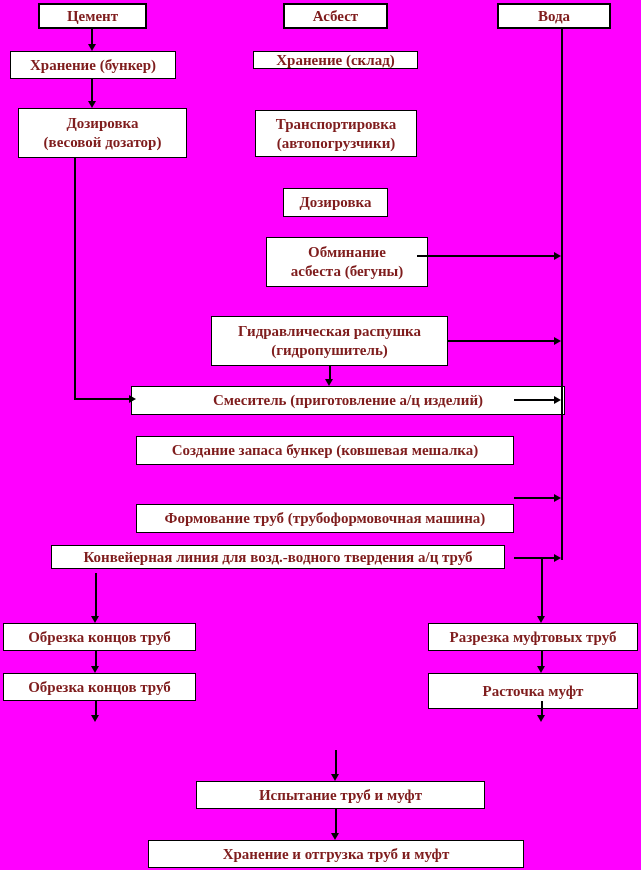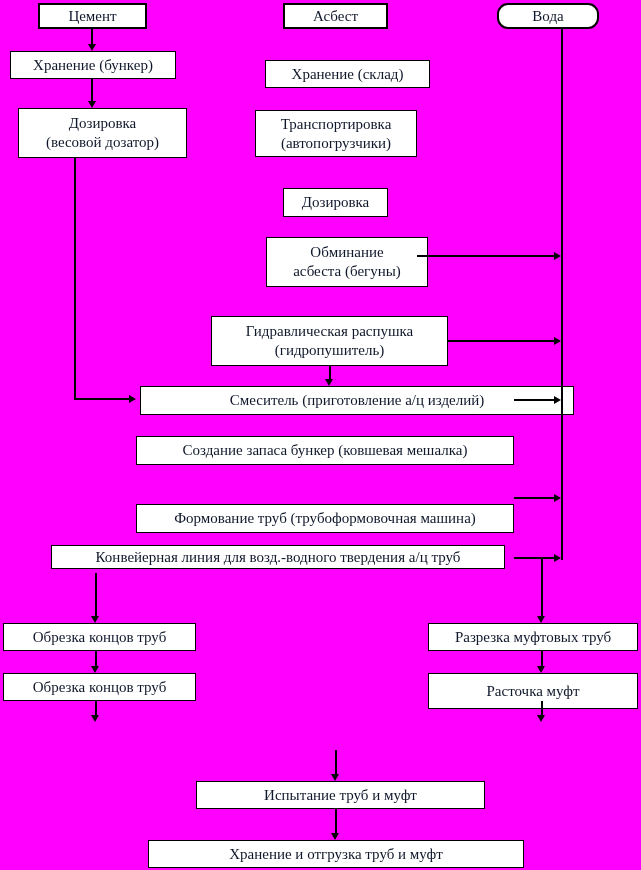--- a/index.html
+++ b/index.html
@@ -3,22 +3,22 @@
 <meta charset="utf-8">
 <style>
   * { box-sizing: border-box; }
   html, body { margin: 0; padding: 0; }
   .canvas {
     position: relative;
     width: 641px;
     height: 870px;
     background: #FF00FF;
     font-family: "Liberation Serif", "DejaVu Serif", serif;
-    font-weight: normal;
-    color: #0f172a;
+    font-weight: bold;
+    color: #7f1d1d;
     overflow: hidden;
   }
   .box {
     position: absolute;
     background: #FFFFFF;
     border: 1px solid #000;
     display: flex;
     align-items: center;
     justify-content: center;
     text-align: center;
@@ -38,29 +38,29 @@
   .arrow-right {
     position: absolute; width: 0; height: 0;
     border-top: 4px solid transparent;
     border-bottom: 4px solid transparent;
     border-left: 7px solid #000;
   }
 
   
   #bx-cement{left:38px;top:3px;width:109px;height:26px;}
   #bx-asbest{left:283px;top:3px;width:105px;height:26px;}
-  #bx-voda{left:497px;top:3px;width:102px;height:26px;border-radius:11px;}
+  #bx-voda{left:497px;top:3px;width:114px;height:26px;}
   #bx-hran-bunker{left:10px;top:51px;width:166px;height:28px;}
-  #bx-hran-sklad{left:265px;top:51px;width:165px;height:28px;margin-top:9px;}
+  #bx-hran-sklad{left:253px;top:51px;width:165px;height:18px;}
   #bx-doz-ves{left:18px;top:108px;width:169px;height:50px;}
   #bx-transport{left:255px;top:110px;width:162px;height:47px;}
   #bx-dozirovka{left:283px;top:188px;width:105px;height:29px;}
   #bx-obmin{left:266px;top:237px;width:162px;height:50px;}
   #bx-gidro{left:211px;top:316px;width:237px;height:50px;}
-  #bx-smesitel{left:140px;top:386px;width:434px;height:29px;}
+  #bx-smesitel{left:131px;top:386px;width:434px;height:29px;}
   #bx-sozdanie{left:136px;top:436px;width:378px;height:29px;}
   #bx-formovanie{left:136px;top:484px;width:378px;height:29px;margin-top:20px;}
   #bx-konveyer{left:51px;top:545px;width:454px;height:24px;}
   #bx-obrezka1{left:3px;top:623px;width:193px;height:28px;}
   #bx-razrezka{left:428px;top:623px;width:210px;height:28px;}
   #bx-obrezka2{left:3px;top:673px;width:193px;height:28px;}
   #bx-rastochka{left:428px;top:673px;width:210px;height:36px;}
   #bx-tverdenie{left:97px;top:722px;width:478px;height:28px;}
   #bx-ispytanie{left:196px;top:781px;width:289px;height:28px;}
   #bx-hran-otgr{left:148px;top:840px;width:376px;height:28px;}

